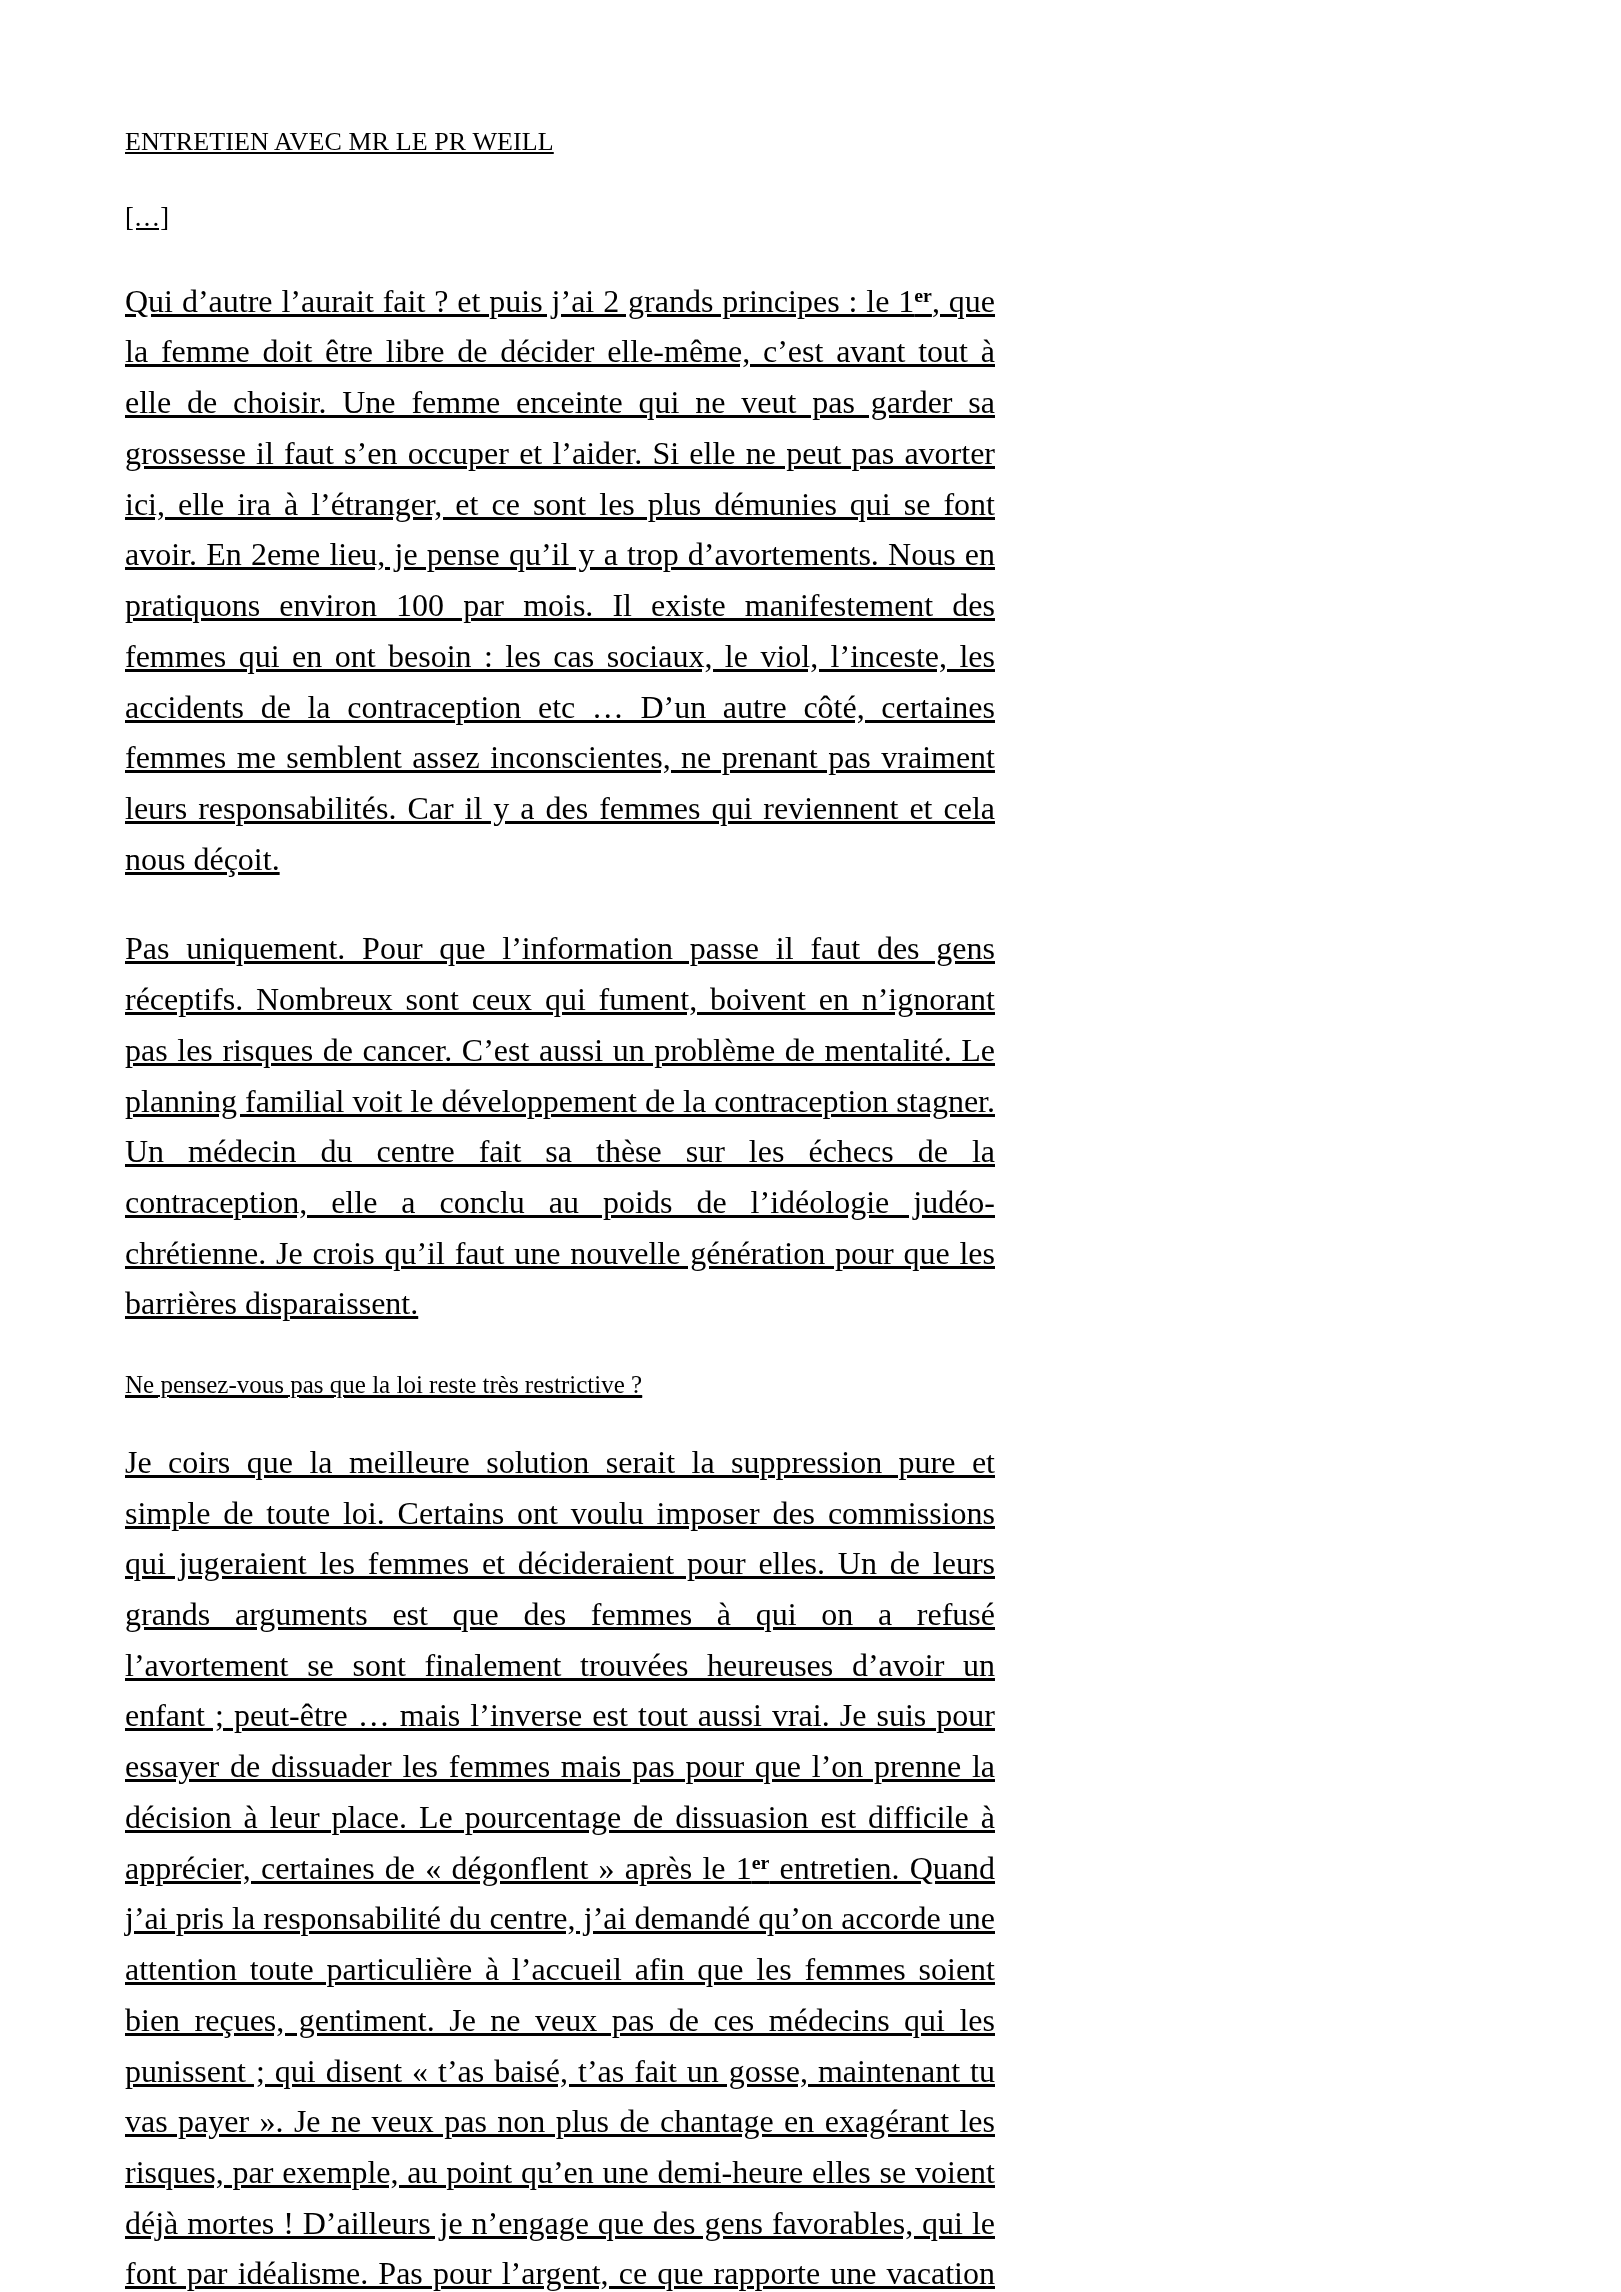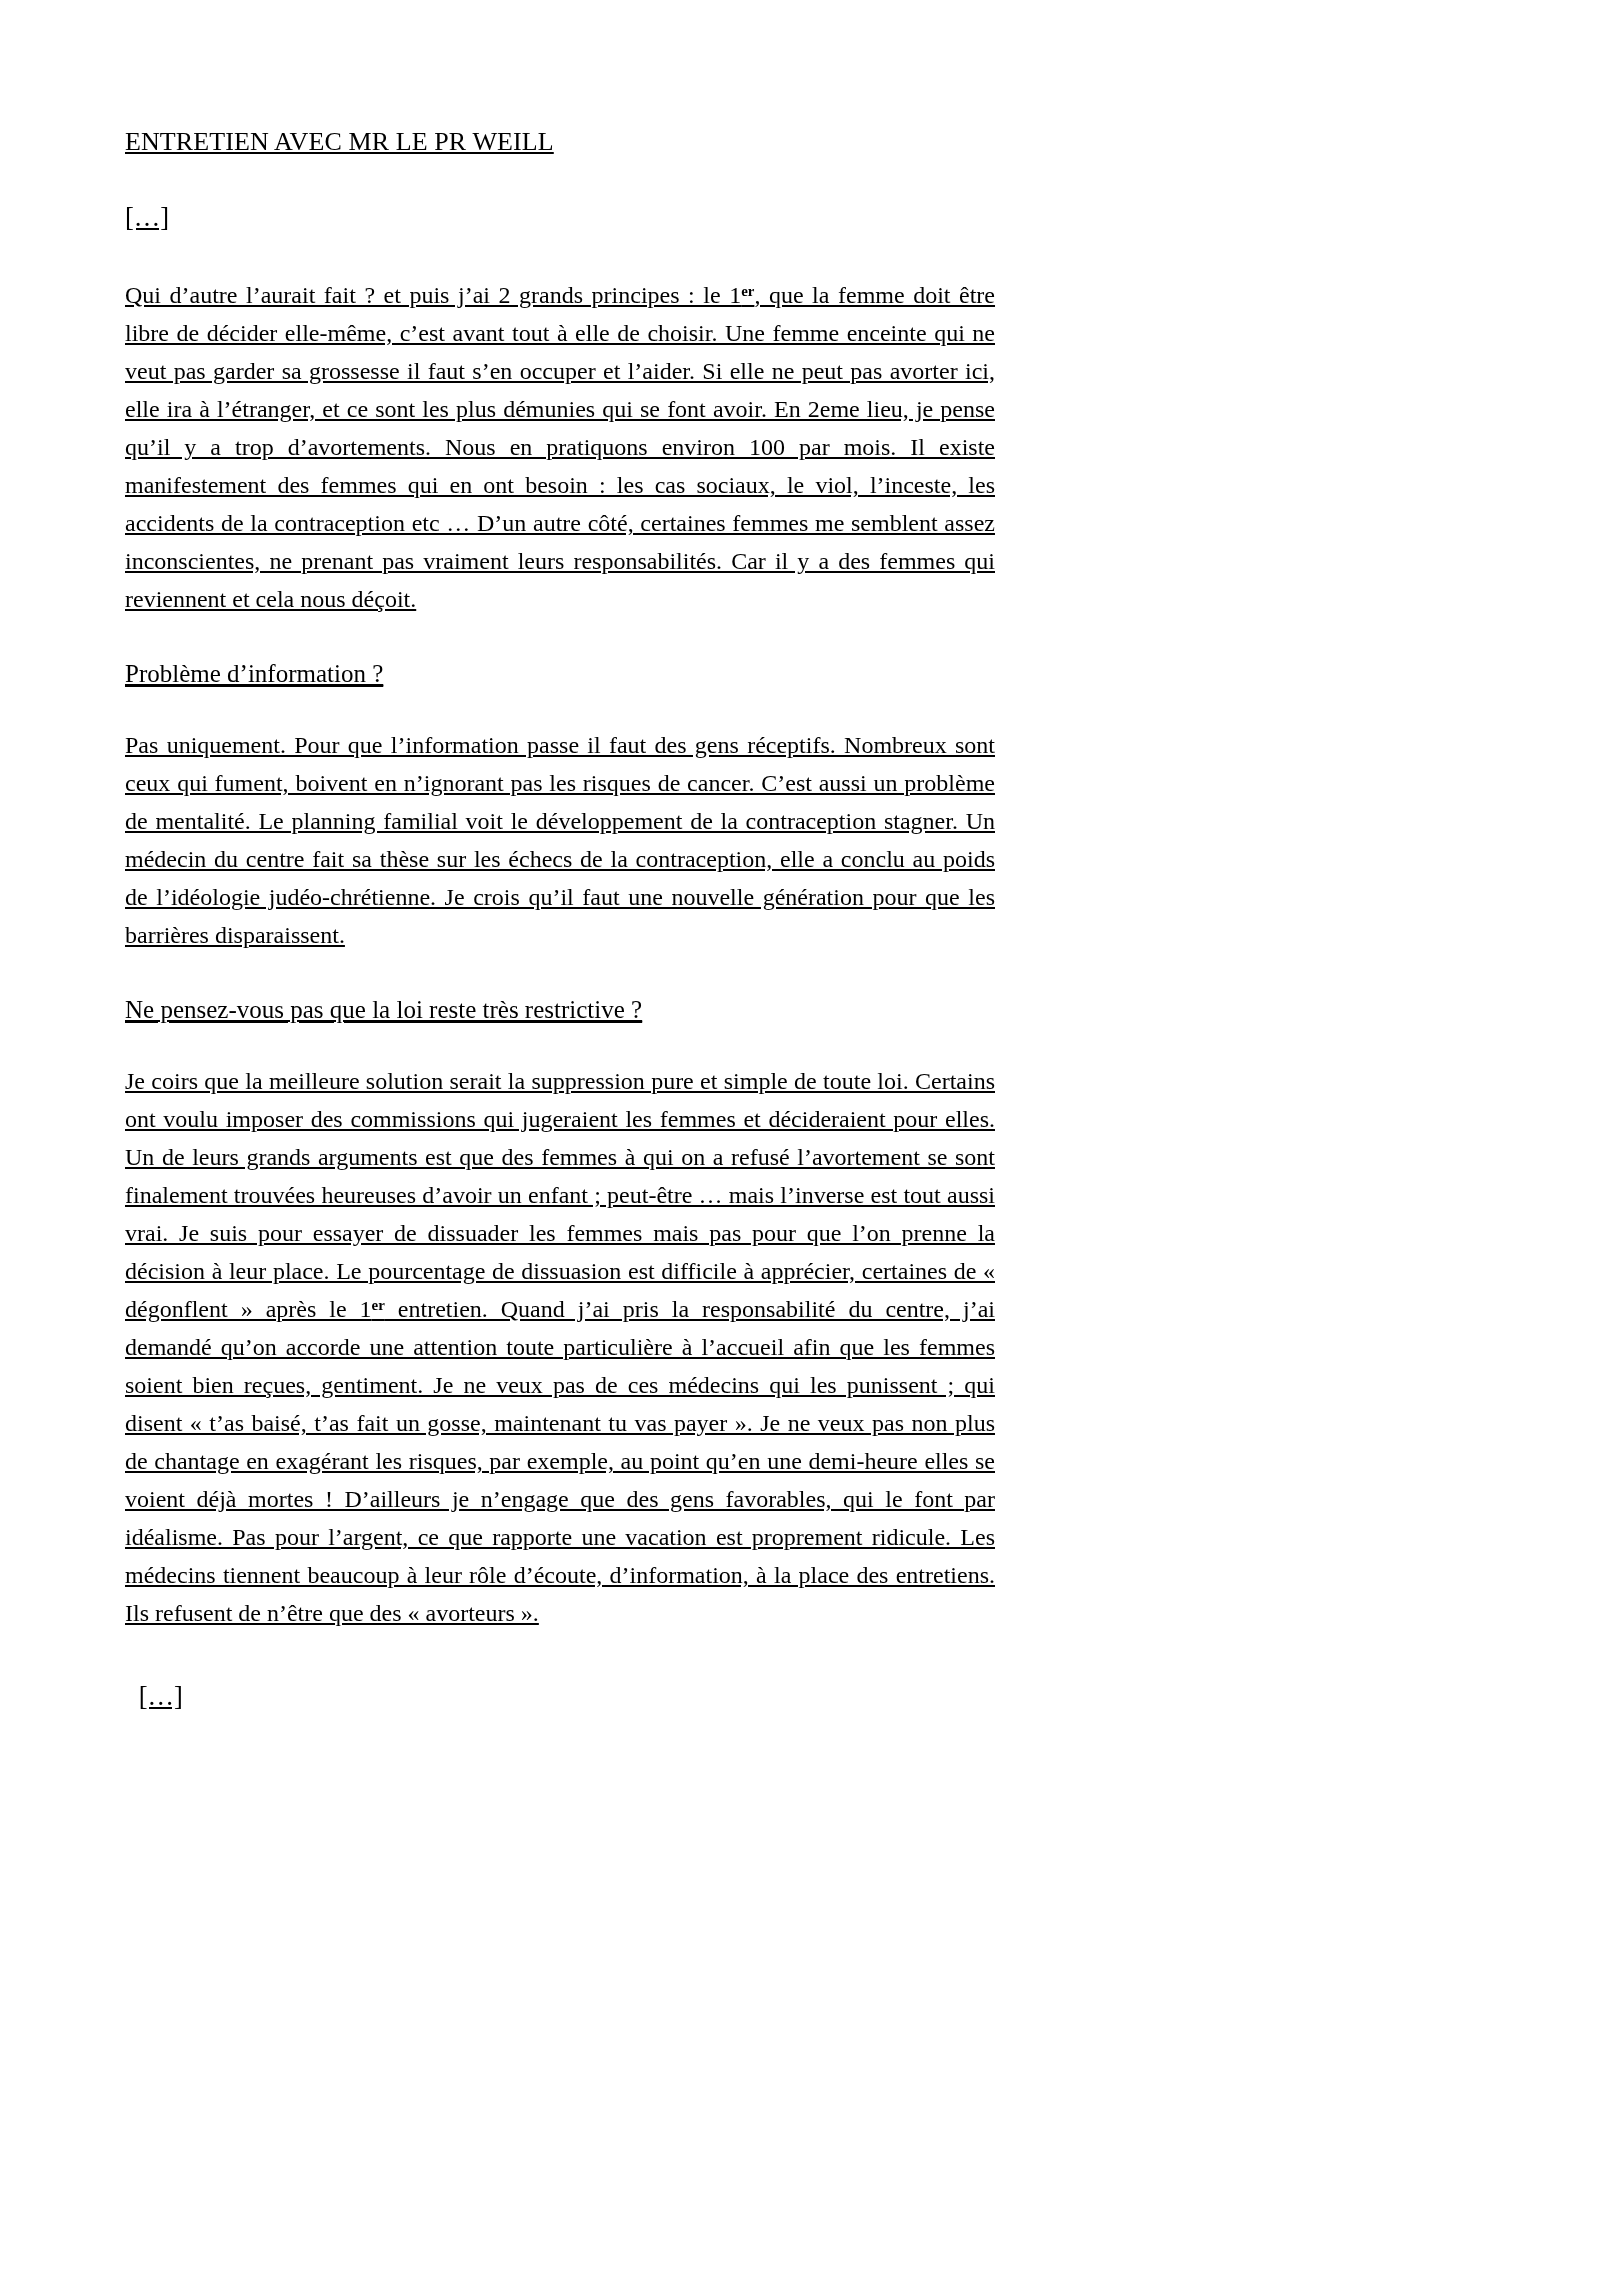--- a/index.html
+++ b/index.html
@@ -50,21 +50,21 @@
     line-height: 1.35;
     margin: 0 0 35px 0;
     font-weight: normal;
     text-align: left;
   }
   .q-heading span.u {
     text-decoration: underline;
     text-underline-offset: 2.9px;
   }
   .para {
-    font-size: 24px;
+    font-size: 32px;
     line-height: 1.585;
     margin: 0 0 39px 0;
     text-align: justify;
     text-justify: inter-word;
     hyphens: none;
   }
   .para:last-child {
     margin-bottom: 0;
   }
   sup {
@@ -80,21 +80,20 @@
 <div class="page">
   <div class="doc-body">
 
     <h1 class="doc-title">ENTRETIEN AVEC MR LE PR WEILL</h1>
 
     <p class="ellipsis-line">[…]</p>
 
 
     <p class="para"><span>Qui d’autre l’aurait fait ? et puis j’ai 2 grands principes : le 1</span><sup>er</sup><span>, que la femme doit être libre de décider elle-même, c’est avant tout à elle de choisir. Une femme enceinte qui ne veut pas garder sa grossesse il faut s’en occuper et l’aider. Si elle ne peut pas avorter ici, elle ira à l’étranger, et ce sont les plus démunies qui se font avoir. En 2eme lieu, je pense qu’il y a trop d’avortements. Nous en pratiquons environ 100 par mois. Il existe manifestement des femmes qui en ont besoin : les cas sociaux, le viol, l’inceste, les accidents de la contraception etc … D’un autre côté, certaines femmes me semblent assez inconscientes, ne prenant pas vraiment leurs responsabilités. Car il y a des femmes qui reviennent et cela nous déçoit.</span></p>
 
-    <h2 class="q-heading"><span class="u">Problème d’information ?</span></h2>
 
     <p class="para">Pas uniquement. Pour que l’information passe il faut des gens réceptifs. Nombreux sont ceux qui fument, boivent en n’ignorant pas les risques de cancer. C’est aussi un problème de mentalité. Le planning familial voit le développement de la contraception stagner. Un médecin du centre fait sa thèse sur les échecs de la contraception, elle a conclu au poids de l’idéologie judéo-chrétienne. Je crois qu’il faut une nouvelle génération pour que les barrières disparaissent.</p>
 
     <h2 class="q-heading"><span class="u">Ne pensez-vous pas que la loi reste très restrictive ?</span></h2>
 
     <p class="para"><span>Je coirs que la meilleure solution serait la suppression pure et simple de toute loi. Certains ont voulu imposer des commissions qui jugeraient les femmes et décideraient pour elles. Un de leurs grands arguments est que des femmes à qui on a refusé l’avortement se sont finalement trouvées heureuses d’avoir un enfant ; peut-être … mais l’inverse est tout aussi vrai. Je suis pour essayer de dissuader les femmes mais pas pour que l’on prenne la décision à leur place. Le pourcentage de dissuasion est difficile à apprécier, certaines de « dégonflent » après le 1</span><sup>er</sup><span> entretien. Quand j’ai pris la responsabilité du centre, j’ai demandé qu’on accorde une attention toute particulière à l’accueil afin que les femmes soient bien reçues, gentiment. Je ne veux pas de ces médecins qui les punissent ; qui disent « t’as baisé, t’as fait un gosse, maintenant tu vas payer ». Je ne veux pas non plus de chantage en exagérant les risques, par exemple, au point qu’en une demi-heure elles se voient déjà mortes ! D’ailleurs je n’engage que des gens favorables, qui le font par idéalisme. Pas pour l’argent, ce que rapporte une vacation est proprement ridicule. Les médecins tiennent beaucoup à leur rôle d’écoute, d’information, à la place des entretiens. Ils refusent de n’être que des « avorteurs ».</span></p>
 
     <p class="ellipsis-line closing">[…]</p>
 
   </div>

